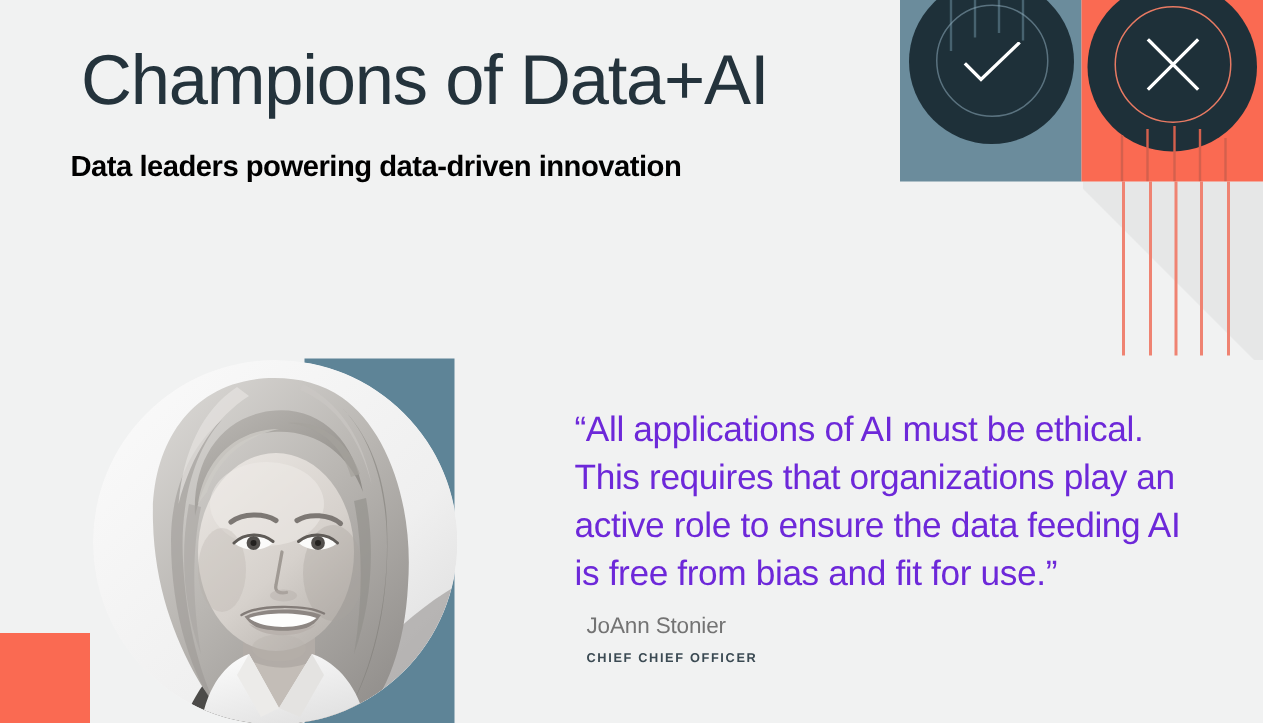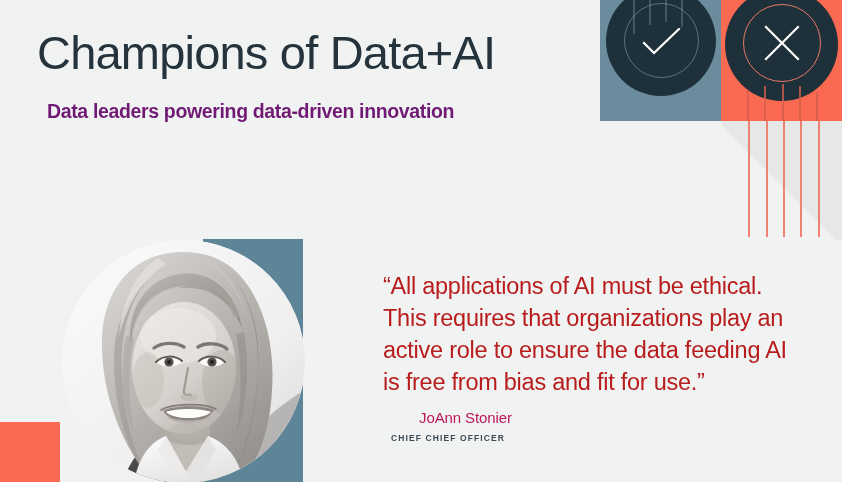--- a/index.html
+++ b/index.html
@@ -66,36 +66,36 @@
     border: 1px solid rgba(140,170,185,0.55);
   }
   .tile-check .ring { left: 24px; top: 3px; width: 73px; height: 73px; }
   .tile-cross .ring { left: 22px; top: 4px; width: 76px; height: 76px; border-color: #e87a63; }
 
   .glyph { position: absolute; }
 
   
   .title {
     position: absolute;
-    left: 37px;
+    left: 54px;
     top: 28px;
     font-size: 47px;
     line-height: 1.08;
     letter-spacing: -0.8px;
     color: #24333c;
     font-weight: 400;
     white-space: nowrap;
   }
   .subtitle {
     position: absolute;
     left: 47px;
     top: 100px;
     font-size: 19.5px;
     letter-spacing: -0.35px;
-    color: #701a75;
+    color: #000000;
     font-weight: 700;
     white-space: nowrap;
   }
 
   
   .teal-panel {
     position: absolute;
     left: 203px;
     top: 239px;
     width: 100px;
@@ -124,31 +124,30 @@
 
   
   .quote {
     position: absolute;
     left: 383px;
     top: 270px;
     width: 410px;
     font-size: 23.5px;
     line-height: 32px;
     letter-spacing: -0.25px;
-    color: #b91c1c;
+    color: #6d28d9;
     font-weight: 400;
   }
   .attr-name {
     position: absolute;
     left: 391px;
     top: 409px;
     font-size: 15px;
-    color: #be185d;
+    color: #737373;
     letter-spacing: -0.1px;
-    margin-left: 28px;
   }
   .attr-role {
     position: absolute;
     left: 391px;
     top: 433px;
     font-size: 8.5px;
     font-weight: 700;
     letter-spacing: 1.1px;
     color: #3b4a53;
   }

